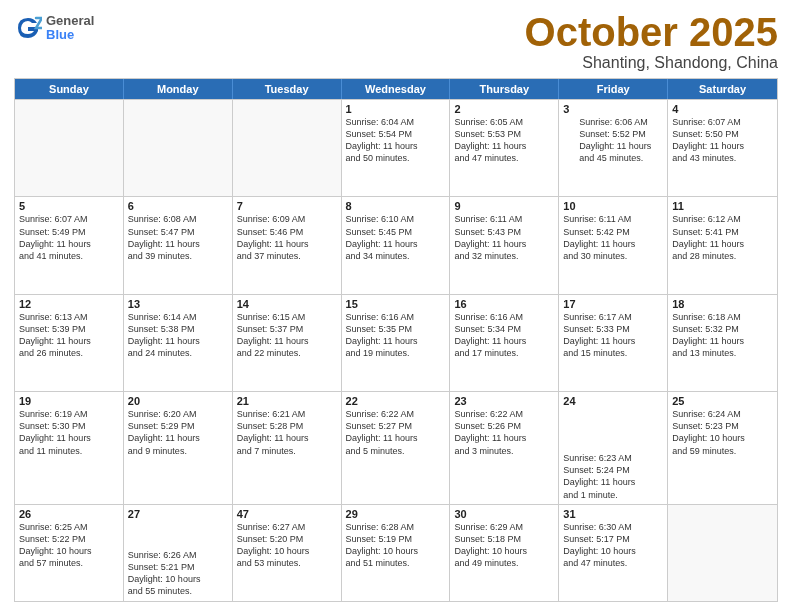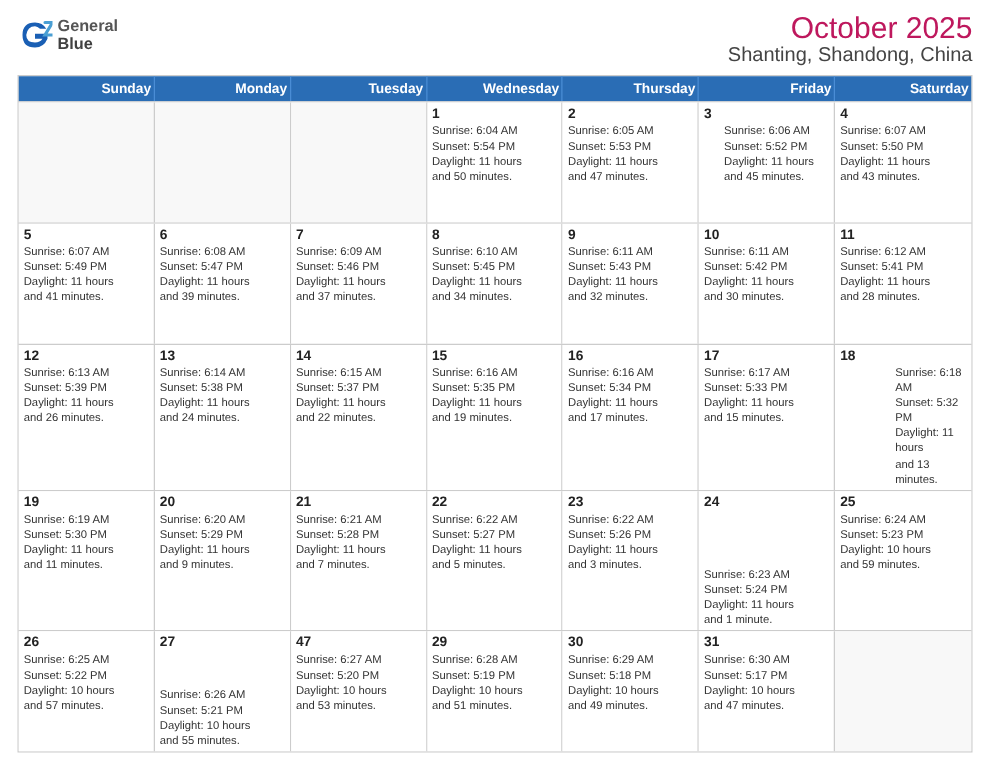--- a/index.html
+++ b/index.html
@@ -29,33 +29,33 @@
       margin-top: 4px;
     }
     .logo-text {
       display: flex;
       flex-direction: column;
       font-size: 13px;
       font-weight: bold;
       line-height: 1.1;
     }
     .logo-text .general { color: #555; }
-    .logo-text .blue { color: #404040; }
+    .logo-text .blue { color: #3b82f6; }
     .logo-icon {
       width: 28px;
       height: 28px;
       margin-right: 4px;
     }
     .title-block {
       text-align: right;
     }
     .month-title {
-      font-size: 24px;
-      font-weight: normal;
-      color: #be185d;
+      font-size: 40px;
+      font-weight: bold;
+      color: #a16207;
       line-height: 1.1;
     }
     .location {
       font-size: 16px;
       color: #444;
     }
     .calendar {
       flex: 1;
       display: flex;
       flex-direction: column;
@@ -63,21 +63,21 @@
     }
     .cal-header {
       display: grid;
       grid-template-columns: repeat(7, 1fr);
       background: #2a6db5;
     }
     .cal-header-cell {
       color: #fff;
       font-size: 11px;
       font-weight: bold;
-      text-align: right;
+      text-align: center;
       padding: 4px 2px;
       border-right: 1px solid #4a8dd5;
     }
     .cal-header-cell:last-child { border-right: none; }
     .cal-body {
       flex: 1;
       display: flex;
       flex-direction: column;
     }
     .cal-row {
@@ -263,21 +263,21 @@
           </div>
           <div class="cal-cell">
             <div class="day-num">17</div>
             <div class="day-info" style="white-space: pre-line;">Sunrise: 6:17 AM
 Sunset: 5:33 PM
 Daylight: 11 hours
 and 15 minutes.</div>
           </div>
           <div class="cal-cell">
             <div class="day-num">18</div>
-            <div class="day-info" style="white-space: pre-line; margin-left: 44px;">Sunrise: 6:18 AM
+            <div class="day-info" style="white-space: pre-line;">Sunrise: 6:18 AM
 Sunset: 5:32 PM
 Daylight: 11 hours
 and 13 minutes.</div>
           </div>
         </div>
         <div class="cal-row">
           <div class="cal-cell">
             <div class="day-num">19</div>
             <div class="day-info" style="white-space: pre-line;">Sunrise: 6:19 AM
 Sunset: 5:30 PM

